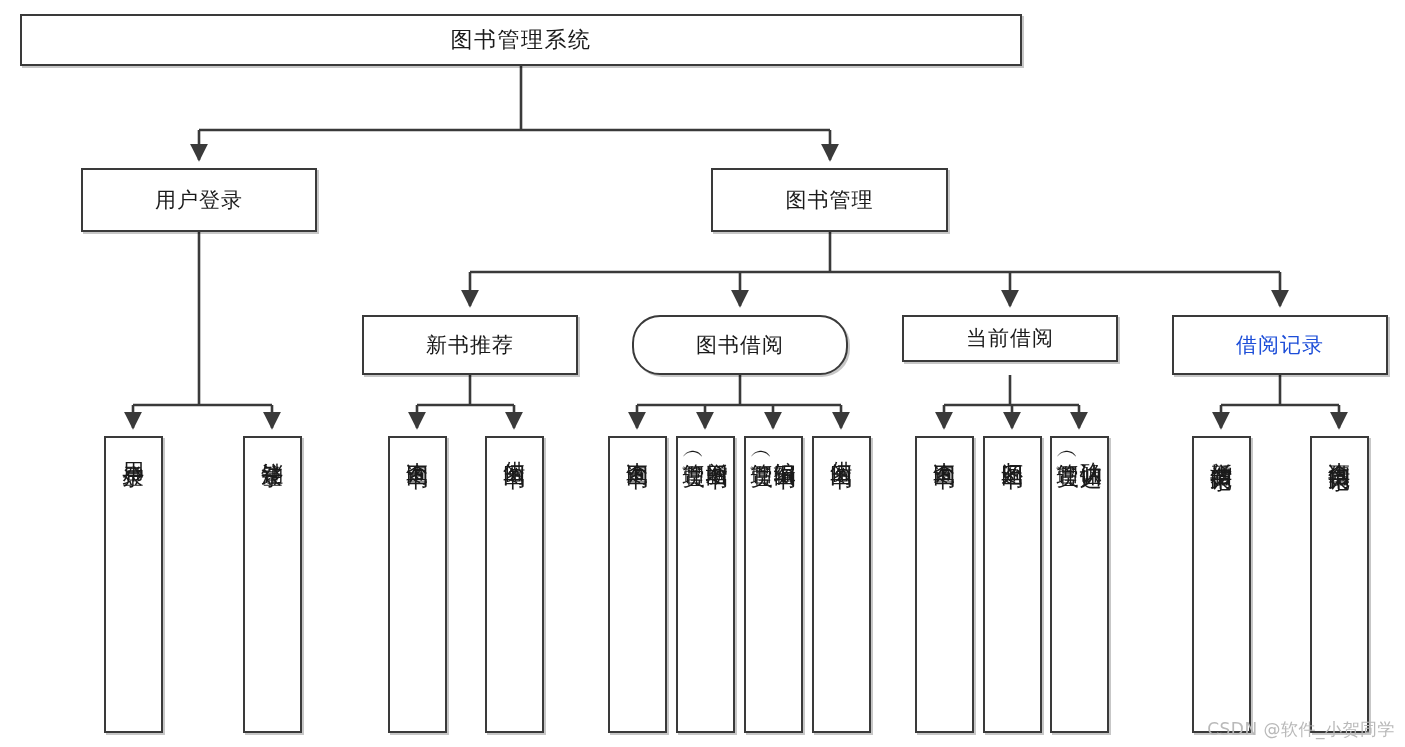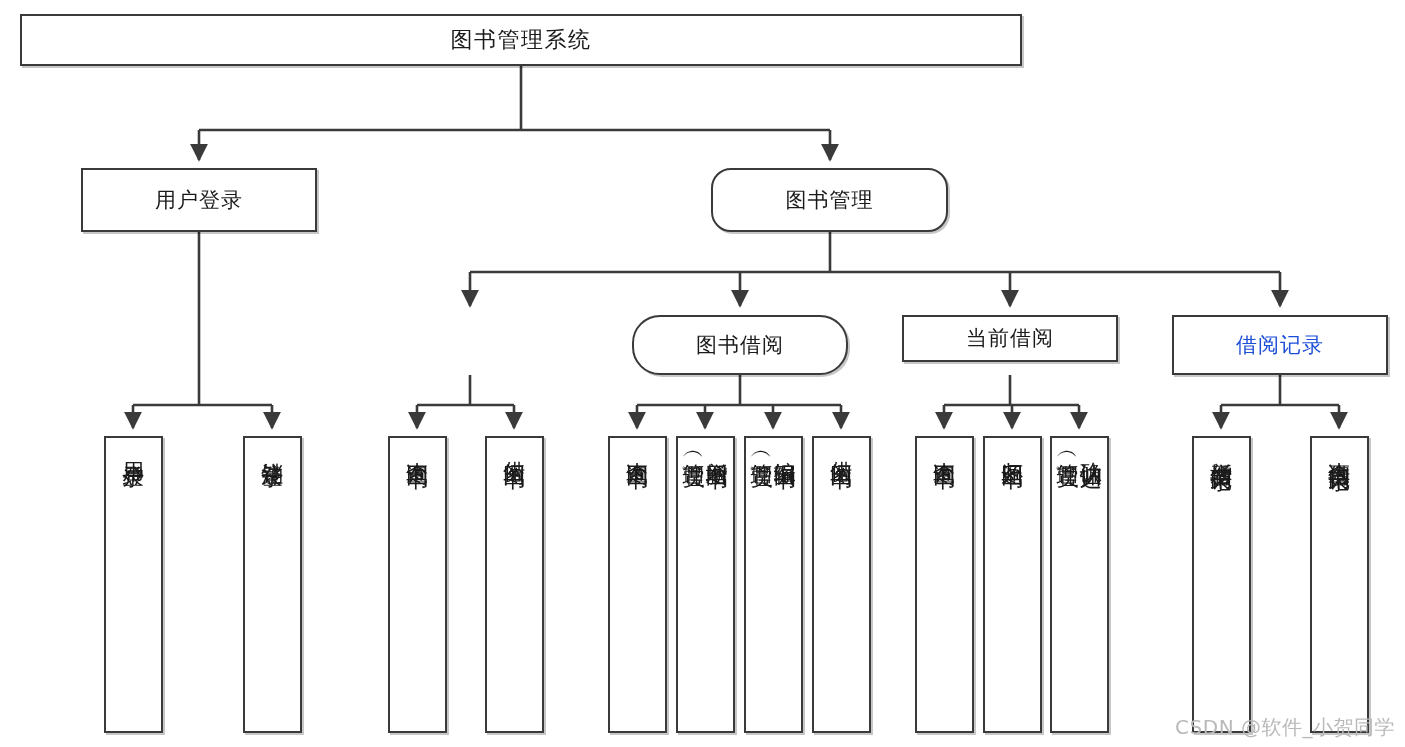--- a/index.html
+++ b/index.html
@@ -49,21 +49,21 @@
     font-size:22px;
     line-height:1.06;
     letter-spacing:2px;
     white-space:pre-line;
   }
 
   #watermark{
     position:absolute;
     right:10px;
     bottom:6px;
-    font-size:20px;
+    font-size:17px;
     color:#b9b9b9;
     letter-spacing:0.5px;
     z-index:6;
     white-space:nowrap;
     font-family:"DejaVu Sans","Liberation Sans",sans-serif;
   }
 </style>
 </head>
 <body>
 
@@ -119,24 +119,27 @@
     </g>
   </svg>
 
   <div class="node h root" style="left: 20px; top: 14px; width: 1002px; height: 52px; border-color: rgb(58, 58, 58); background: rgb(255, 255, 255); color: rgb(26, 26, 26);">
     <span class="lbl">图书管理系统</span>
   </div>
 
   <div class="node h" style="left: 81px; top: 168px; width: 236px; height: 64px; border-color: rgb(58, 58, 58); background: rgb(255, 255, 255); color: rgb(26, 26, 26);">
     <span class="lbl">用户登录</span>
   </div>
-  <div class="node h" style="left: 711px; top: 168px; width: 237px; height: 64px; border-color: rgb(58, 58, 58); background: rgb(255, 255, 255); color: rgb(26, 26, 26); border-radius: 20px;">
+  <div class="node h" style="left: 711px; top: 168px; width: 237px; height: 64px; border-color: rgb(58, 58, 58); background: rgb(255, 255, 255); color: rgb(26, 26, 26);">
     <span class="lbl">图书管理</span>
   </div>
 
+  <div class="node h" style="left: 362px; top: 315px; width: 216px; height: 60px; border-color: rgb(58, 58, 58); background: rgb(255, 255, 255); color: rgb(26, 26, 26);">
+    <span class="lbl">新书推荐</span>
+  </div>
   <div class="node h" style="left: 632px; top: 315px; width: 216px; height: 60px; border-color: rgb(58, 58, 58); background: rgb(255, 255, 255); color: rgb(26, 26, 26); border-radius: 28px;">
     <span class="lbl">图书借阅</span>
   </div>
   <div class="node h" style="left: 902px; top: 315px; width: 216px; height: 47px; border-color: rgb(58, 58, 58); background: rgb(255, 255, 255); color: rgb(26, 26, 26);">
     <span class="lbl">当前借阅</span>
   </div>
   <div class="node h" style="left: 1172px; top: 315px; width: 216px; height: 60px; border-color: rgb(58, 58, 58); background: rgb(255, 255, 255); color: #1d4ed8;">
     <span class="lbl">借阅记录</span>
   </div>
 

